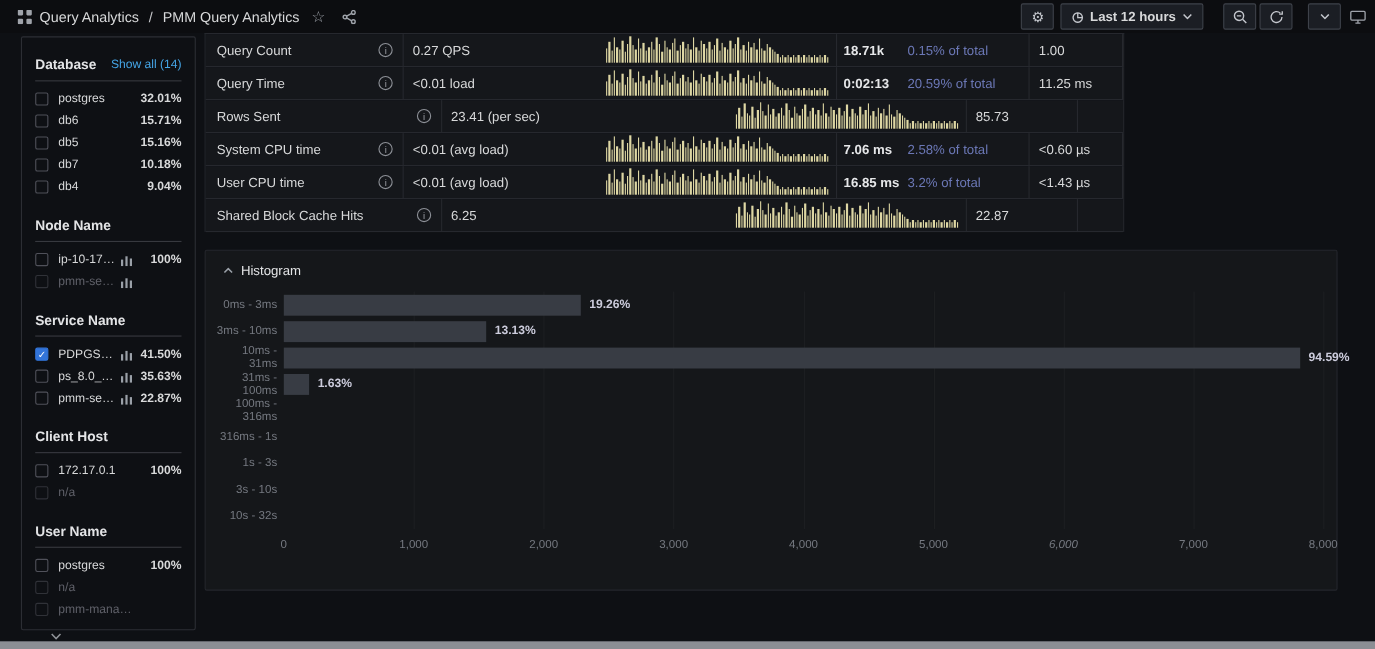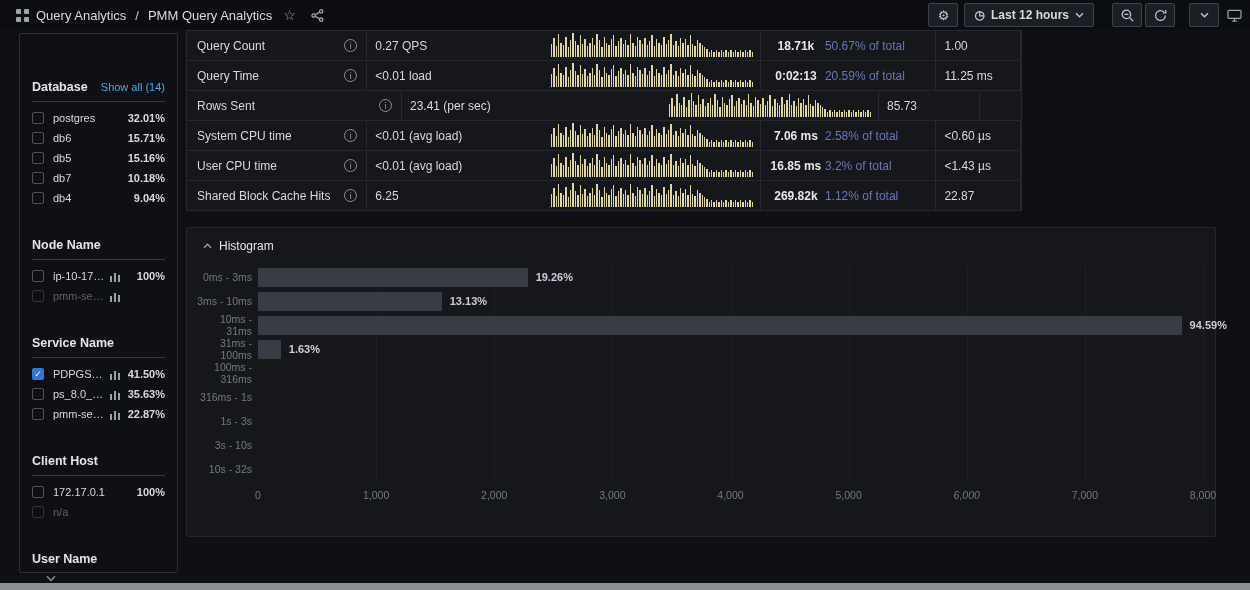--- a/index.html
+++ b/index.html
@@ -19,39 +19,39 @@
     color:#c3c6cc; font-size:12px; padding:0 6px; }
   .hbtn svg, .hbtn .glyph { color:#c3c6cc; }
   .timepick { gap:6px; font-weight:600; color:#d8d9da; padding:0 9px; }
   .gap6{width:6px}.gap18{width:18px}.gap3{width:3px}.gap14{width:14px}.gap8{width:8px}
 
   
   .sidebar { position:absolute; left:19px; top:33px; width:159px; height:540px;
     border:1px solid #2c2e34; border-radius:2px; padding:16px 12px 0 12px; overflow:hidden; }
   .section { margin-top:16px; }
   .section:first-child { margin-top:0; }
-  .sec-head { display:flex; align-items:center; justify-content:space-between; height:18px;margin-top:28px; }
+  .sec-head { display:flex; align-items:center; justify-content:space-between; height:18px; }
   .sec-title { font-size:12.5px; font-weight:bold; color:#e3e4e6; }
   .showall { font-size:11px; color:var(--accent-blue,#45a5e6); cursor:pointer; }
   .sec-div { height:1px; background:rgba(204,204,220,0.22); margin:5px 0 6px 0; }
   .item { display:flex; align-items:center; height:20px; font-size:11px; cursor:pointer; }
   .cb { width:12px; height:12px; border:1px solid rgba(204,204,220,0.35); border-radius:2px;
     margin-right:9px; flex:none; display:inline-flex; align-items:center; justify-content:center;
     font-size:9px; color:#fff; background:transparent; }
   .cb.checked { background:var(--check,#3274d9); border-color:var(--check,#3274d9); }
   .ilbl { flex:1; white-space:nowrap; overflow:hidden; text-overflow:ellipsis; color:#d8d9da; }
   .chart-ico { flex:none; margin:0 2px 0 4px; display:inline-flex; color:#9aa0a8; }
   .ipct { flex:none; width:42px; text-align:right; font-weight:bold; color:#d8d9da; }
   .item.dim .ilbl { color:rgba(204,204,220,0.42); }
   .item.dim .cb { border-color:rgba(204,204,220,0.18); }
   .sb-collapse { position:absolute; left:46px; top:575px; color:#8e9196; }
 
   
   .metrics-table { position:absolute; left:186px; top:30px; width:836px;
-    border-top:1px solid #26282e; border-left:1px solid #26282e; border-right:1px solid #26282e;text-align:center; }
+    border-top:1px solid #26282e; border-left:1px solid #26282e; border-right:1px solid #26282e; }
   .trow { display:flex; height:30px; background:#15171b; border-bottom:1px solid #26282e; }
   .cell { display:flex; align-items:center; height:100%; }
   .c1 { width:214px; justify-content:space-between; padding:0 9px 0 10px; }
   .c2 { width:477px; border-left:1px solid #26282e; padding-left:8px; position:relative; }
   .c3 { width:212px; border-left:1px solid #26282e; padding-left:6px; }
   .c4 { width:101px; border-left:1px solid #26282e; padding-left:8px; }
   .c5 { flex:1; border-left:1px solid #26282e; }
   .mlabel { font-size:12px; color:#d8d9da; }
   .info-ico { width:13px; height:13px; border:1px solid #8d9097; border-radius:50%;
     display:inline-flex; align-items:center; justify-content:center; font-size:8.5px;
@@ -399,21 +399,21 @@
             <i style="height: 30%;"></i>
             <i style="height: 20%;"></i>
             <i style="height: 30%;"></i>
             <i style="height: 20%;"></i>
             <i style="height: 30%;"></i>
             <i style="height: 20%;"></i>
           </span>
         </div>
         <div class="cell c3">
           <span class="sum">18.71k</span>
-          <span class="pctlink">50.67% of total</span>
+          <span class="pctlink">0.15% of total</span>
         </div>
         <div class="cell c4">
           <span class="perq">1.00</span>
         </div>
         <div class="cell c5"></div>
       </div>
       <div class="trow">
         <div class="cell c1">
           <span class="mlabel">Query Time</span>
           <span class="info-ico">i</span>
@@ -912,24 +912,20 @@
             <i style="height: 20%;"></i>
             <i style="height: 30%;"></i>
             <i style="height: 20%;"></i>
             <i style="height: 30%;"></i>
             <i style="height: 20%;"></i>
             <i style="height: 30%;"></i>
             <i style="height: 20%;"></i>
             <i style="height: 30%;"></i>
             <i style="height: 20%;"></i>
           </span>
-        </div>
-        <div class="cell c3">
-          <span class="sum">269.82k</span>
-          <span class="pctlink">1.12% of total</span>
         </div>
         <div class="cell c4">
           <span class="perq">22.87</span>
         </div>
         <div class="cell c5"></div>
       </div>
     </div>
 
   <div class="hist-panel">
     <div class="hist-head">

